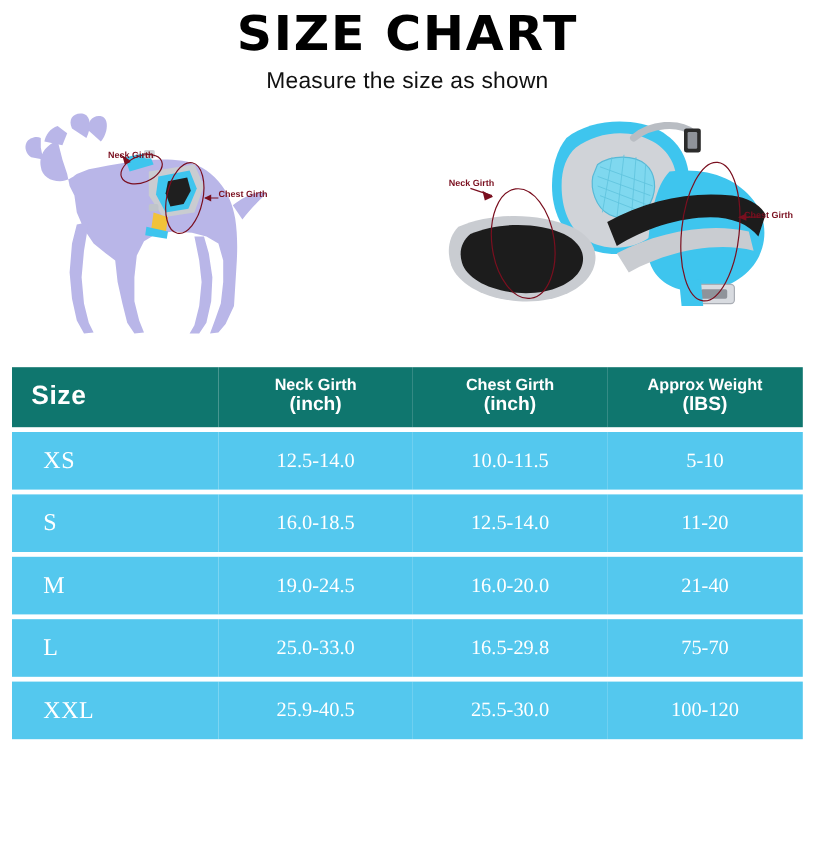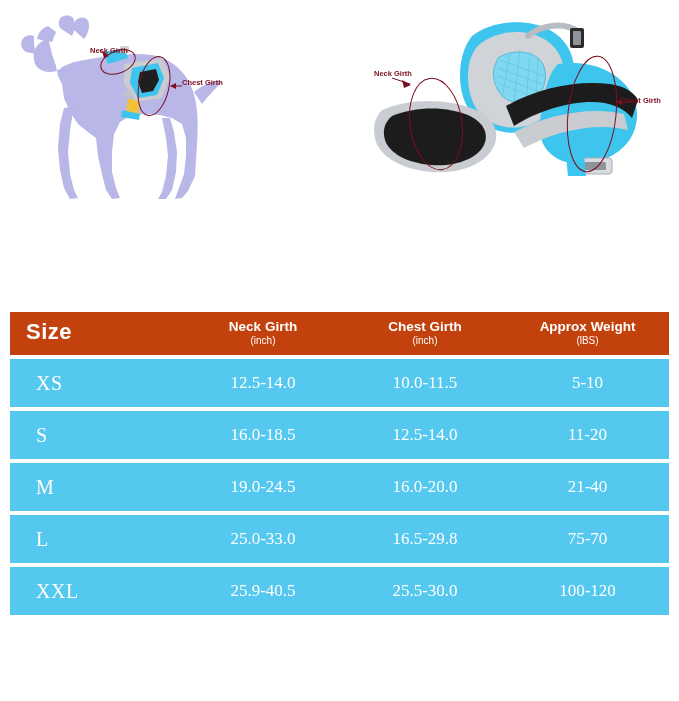--- a/index.html
+++ b/index.html
@@ -70,40 +70,40 @@
     top: 302px;
     width: 659px;
   }
   table {
     border-collapse: separate;
     border-spacing: 0 4px;
     width: 100%;
     table-layout: fixed;
   }
   thead th {
-    background: #c2410c;
+    background: #0f766e;
     color: #ffffff;
     font-weight: bold;
     padding: 7px 0 9px 0;
     vertical-align: middle;
     line-height: 1.12;
   }
   thead th.size-col {
     text-align: left;
     padding-left: 16px;
     font-size: 22px;
     letter-spacing: 0.5px;
   }
   thead th .hname {
     font-size: 13.5px;
     display: block;
   }
   thead th .hunit {
-    font-size: 10px;
-    font-weight: normal;
+    font-size: 16px;
+    font-weight: bold;
     display: block;
     margin-top: 1px;
   }
   tbody td {
     background: #54c8ee;
     color: #ffffff;
     text-align: center;
     font-size: 17px;
     height: 46px;
     vertical-align: middle;
@@ -118,20 +118,24 @@
   col.c1 { width: 172px; }
   col.c2 { width: 162px; }
   col.c3 { width: 162px; }
   col.c4 { width: 163px; }
 </style>
 </head>
 <body>
 
 <div class="page">
 
+  <div class="header">
+    <h1 class="title">SIZE CHART</h1>
+    <p class="subtitle">Measure the size as shown</p>
+  </div>
 
   <div class="illustrations">
 
     <div class="illo illo-left">
       <svg width="320" height="205" viewBox="0 0 320 205">
 
         <g fill="#b9b6e8">
           <path d="M36 32 C26 36 20 44 22 54 C23 62 30 66 38 66
                    C44 66 48 63 52 60 L62 56
                    C72 54 84 52 96 50

